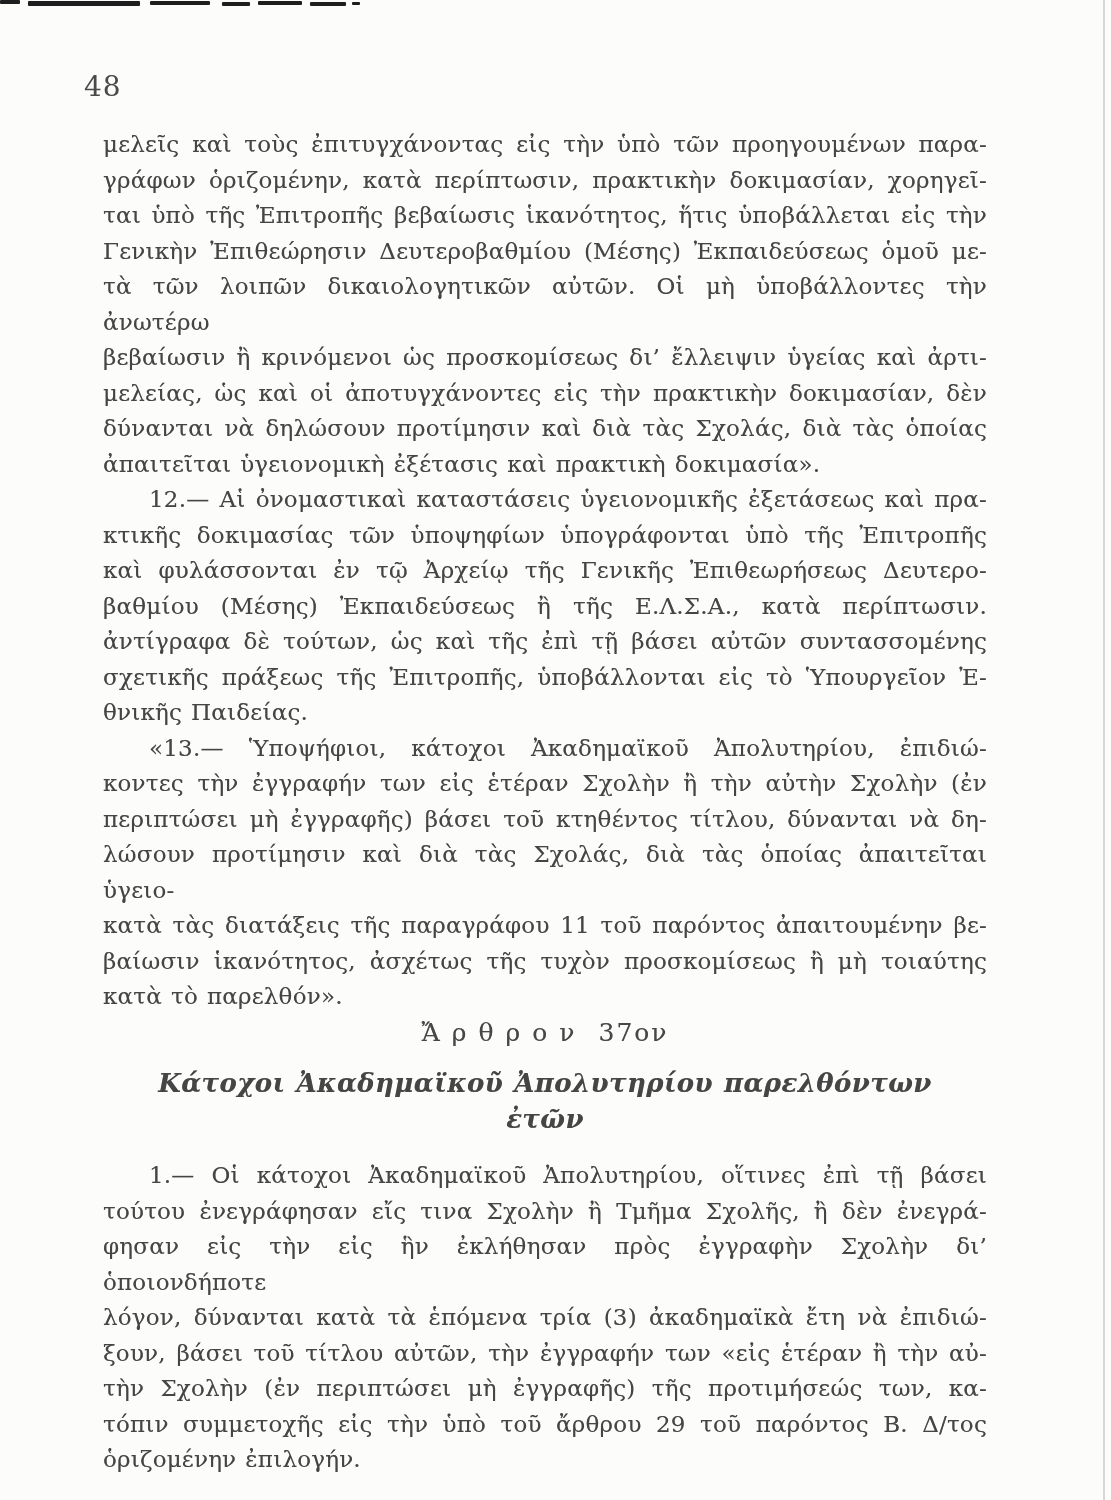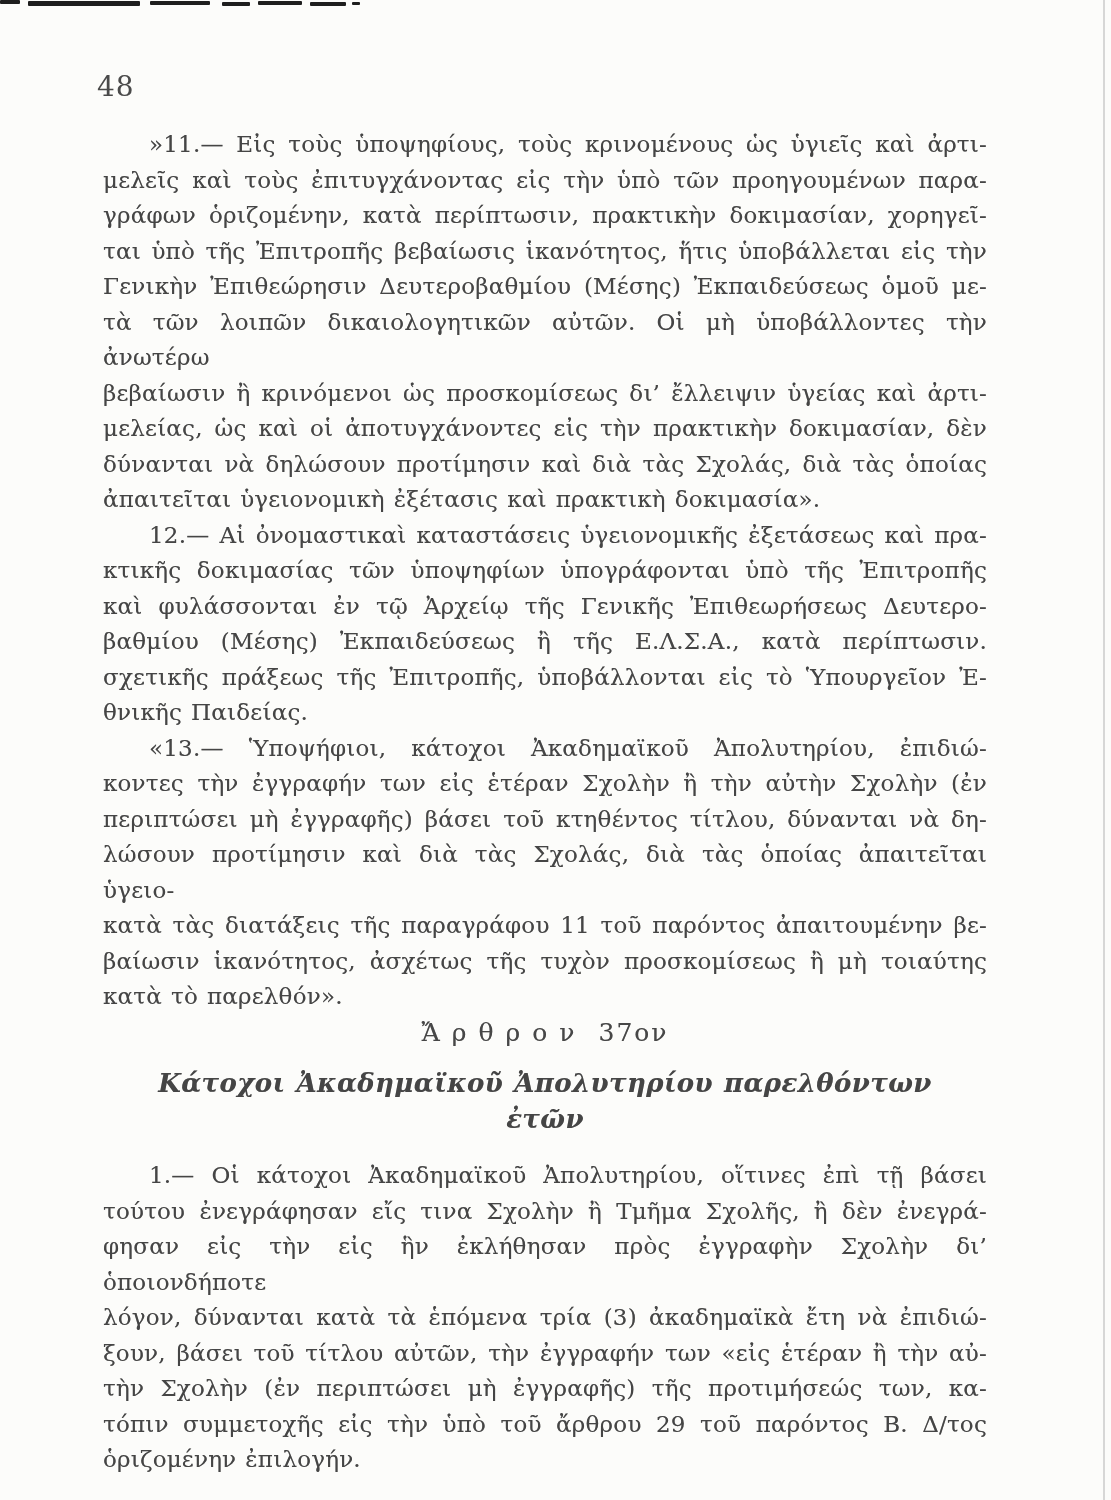--- a/index.html
+++ b/index.html
@@ -23,21 +23,21 @@
   .scan-bar i:nth-child(4){left:222px;width:28px;height:4px;top:2px;}
   .scan-bar i:nth-child(5){left:258px;width:44px;height:4px;top:1px;}
   .scan-bar i:nth-child(6){left:310px;width:36px;height:4px;top:2px;}
   .scan-bar i:nth-child(7){left:352px;width:8px;height:3px;top:2px;}
   
   .edge-shadow{
     position:absolute;top:0;right:6px;width:2px;height:100%;
     background:rgba(170,170,170,.45);
   }
   .pagenum{
-    position:absolute;left:97px;top:70px;
+    position:absolute;left:84px;top:70px;
     font-size:28px;color:#4a4a4a;letter-spacing:1px;
   }
   .text-block{
     position:absolute;left:103px;top:127px;width:884px;
     font-size:23px;line-height:35.5px;color:#454545;
     letter-spacing:.2px;word-spacing:1.5px;
     text-shadow:0 0 .6px rgba(90,90,90,.45);
   }
   .para{margin:0;}
   .ln{margin:0;text-align:justify;}
@@ -74,37 +74,37 @@
       <i></i>
   </div>
 
   <div class="edge-shadow"></div>
 
   <div class="pagenum">48</div>
 
   <div class="text-block">
 
     <div class="para">
-      <p class="ln just indent">»11.— Εἰς τοὺς ὑποψηφίους, τοὺς κρινομένους ὡς ὑγιεῖς καὶ ἀρτι-</p>
       <p class="ln just">μελεῖς καὶ τοὺς ἐπιτυγχάνοντας εἰς τὴν ὑπὸ τῶν προηγουμένων παρα-</p>
       <p class="ln just">γράφων ὁριζομένην, κατὰ περίπτωσιν, πρακτικὴν δοκιμασίαν, χορηγεῖ-</p>
       <p class="ln just">ται ὑπὸ τῆς Ἐπιτροπῆς βεβαίωσις ἱκανότητος, ἥτις ὑποβάλλεται εἰς τὴν</p>
       <p class="ln just">Γενικὴν Ἐπιθεώρησιν Δευτεροβαθμίου (Μέσης) Ἐκπαιδεύσεως ὁμοῦ με-</p>
       <p class="ln just">τὰ τῶν λοιπῶν δικαιολογητικῶν αὐτῶν. Οἱ μὴ ὑποβάλλοντες τὴν ἀνωτέρω</p>
       <p class="ln just">βεβαίωσιν ἢ κρινόμενοι ὡς προσκομίσεως δι’ ἔλλειψιν ὑγείας καὶ ἀρτι-</p>
       <p class="ln just">μελείας, ὡς καὶ οἱ ἀποτυγχάνοντες εἰς τὴν πρακτικὴν δοκιμασίαν, δὲν</p>
       <p class="ln just">δύνανται νὰ δηλώσουν προτίμησιν καὶ διὰ τὰς Σχολάς, διὰ τὰς ὁποίας</p>
       <p class="ln">ἀπαιτεῖται ὑγειονομικὴ ἐξέτασις καὶ πρακτικὴ δοκιμασία».</p>
     </div>
 
     <div class="para">
       <p class="ln just indent">12.— Αἱ ὀνομαστικαὶ καταστάσεις ὑγειονομικῆς ἐξετάσεως καὶ πρα-</p>
       <p class="ln just">κτικῆς δοκιμασίας τῶν ὑποψηφίων ὑπογράφονται ὑπὸ τῆς Ἐπιτροπῆς</p>
       <p class="ln just">καὶ φυλάσσονται ἐν τῷ Ἀρχείῳ τῆς Γενικῆς Ἐπιθεωρήσεως Δευτερο-</p>
       <p class="ln just">βαθμίου (Μέσης) Ἐκπαιδεύσεως ἢ τῆς Ε.Λ.Σ.Α., κατὰ περίπτωσιν.</p>
+      <p class="ln just">ἀντίγραφα δὲ τούτων, ὡς καὶ τῆς ἐπὶ τῇ βάσει αὐτῶν συντασσομένης</p>
       <p class="ln just">σχετικῆς πράξεως τῆς Ἐπιτροπῆς, ὑποβάλλονται εἰς τὸ Ὑπουργεῖον Ἐ-</p>
       <p class="ln">θνικῆς Παιδείας.</p>
     </div>
 
     <div class="para">
       <p class="ln just indent">«13.— Ὑποψήφιοι, κάτοχοι Ἀκαδημαϊκοῦ Ἀπολυτηρίου, ἐπιδιώ-</p>
       <p class="ln just">κοντες τὴν ἐγγραφήν των εἰς ἑτέραν Σχολὴν ἢ τὴν αὐτὴν Σχολὴν (ἐν</p>
       <p class="ln just">περιπτώσει μὴ ἐγγραφῆς) βάσει τοῦ κτηθέντος τίτλου, δύνανται νὰ δη-</p>
       <p class="ln just">λώσουν προτίμησιν καὶ διὰ τὰς Σχολάς, διὰ τὰς ὁποίας ἀπαιτεῖται ὑγειο-</p>
       <p class="ln just">κατὰ τὰς διατάξεις τῆς παραγράφου 11 τοῦ παρόντος ἀπαιτουμένην βε-</p>

